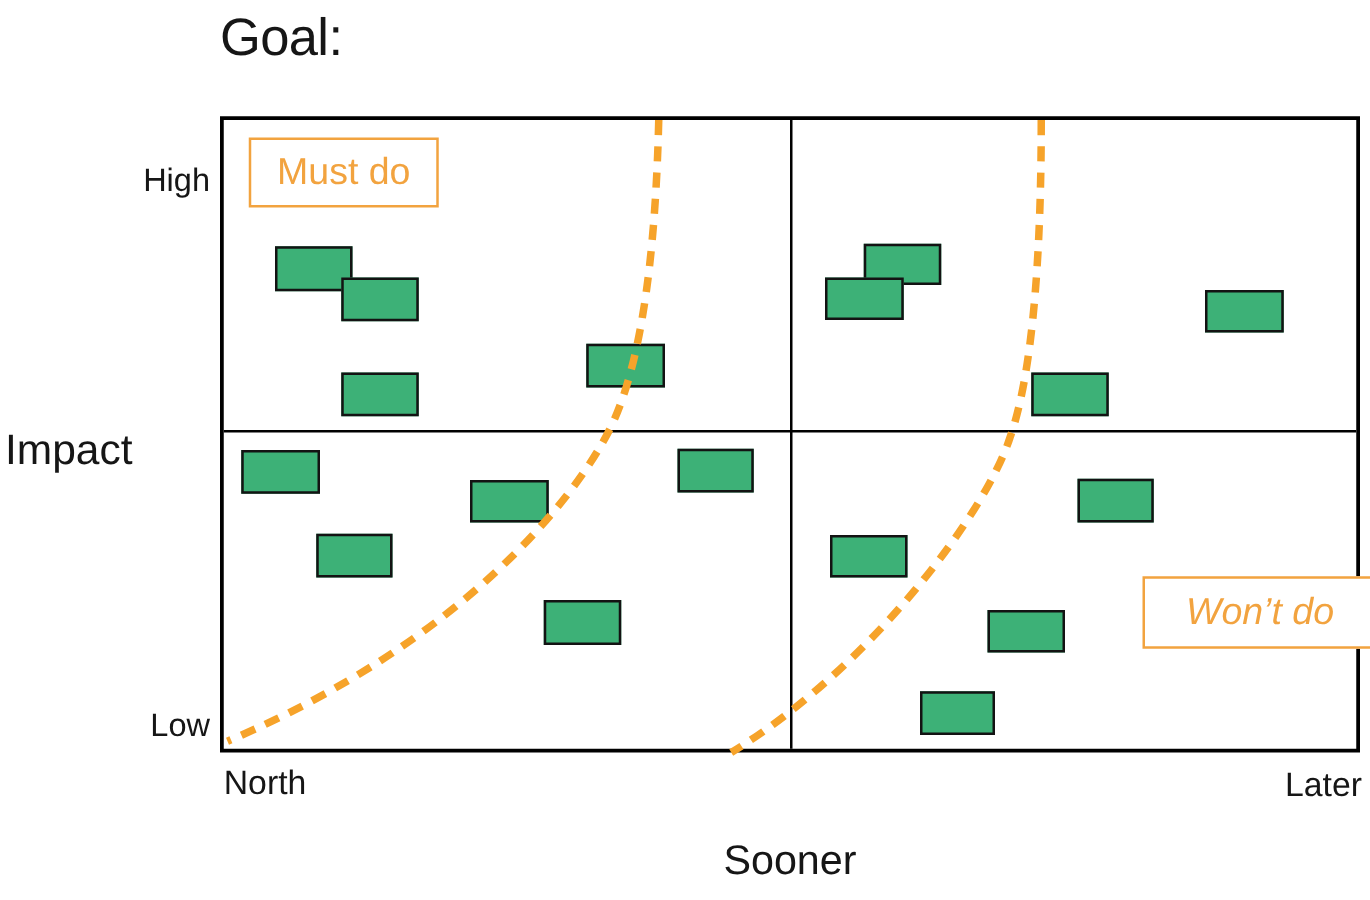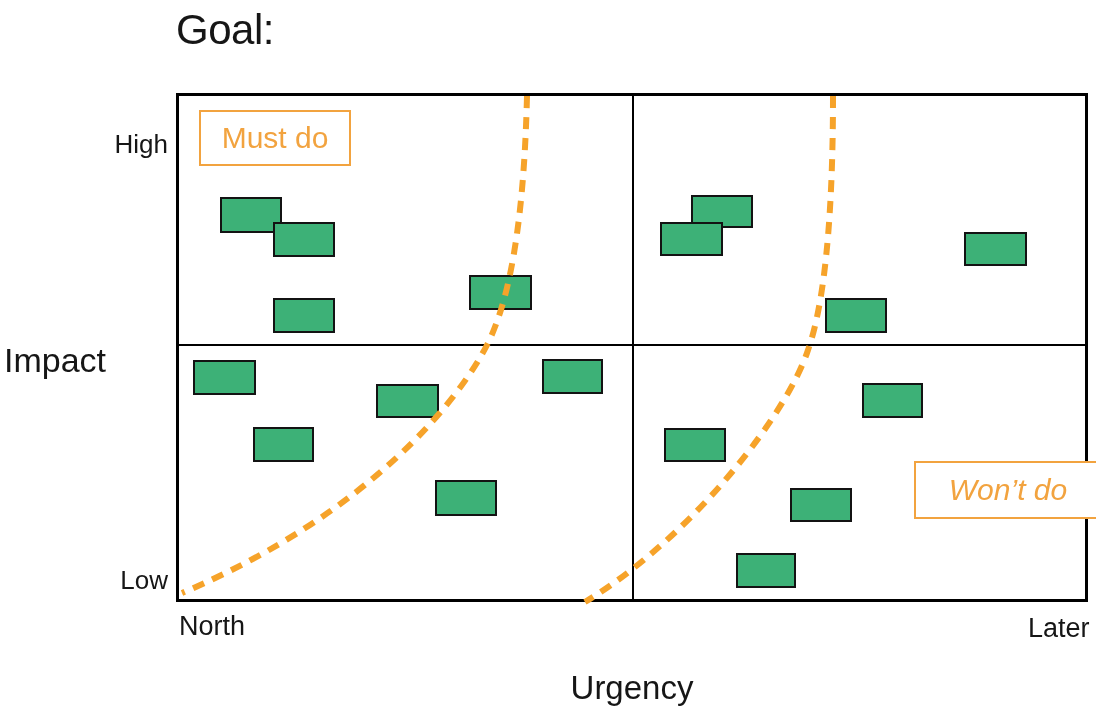--- a/index.html
+++ b/index.html
@@ -62,21 +62,21 @@
   <div class="matrix">
     <div class="vline"></div>
     <div class="hline"></div>
   </div>
 
   <div class="axis high">High</div>
   <div class="axis low">Low</div>
   <div class="axis impact">Impact</div>
   <div class="axis sooner">North</div>
   <div class="axis later">Later</div>
-  <div class="axis urgency">Urgency</div>
+  <div class="axis urgency">Sooner</div>
 
   <div class="notes-layer">
       <div class="note" style="left: 220px; top: 197px; width: 62px; height: 36px;"></div>
       <div class="note" style="left: 273px; top: 222px; width: 62px; height: 35px;"></div>
       <div class="note" style="left: 273px; top: 298px; width: 62px; height: 35px;"></div>
       <div class="note" style="left: 469px; top: 275px; width: 63px; height: 35px;"></div>
       <div class="note" style="left: 691px; top: 195px; width: 62px; height: 33px;"></div>
       <div class="note" style="left: 660px; top: 222px; width: 63px; height: 34px;"></div>
       <div class="note" style="left: 964px; top: 232px; width: 63px; height: 34px;"></div>
       <div class="note" style="left: 825px; top: 298px; width: 62px; height: 35px;"></div>

